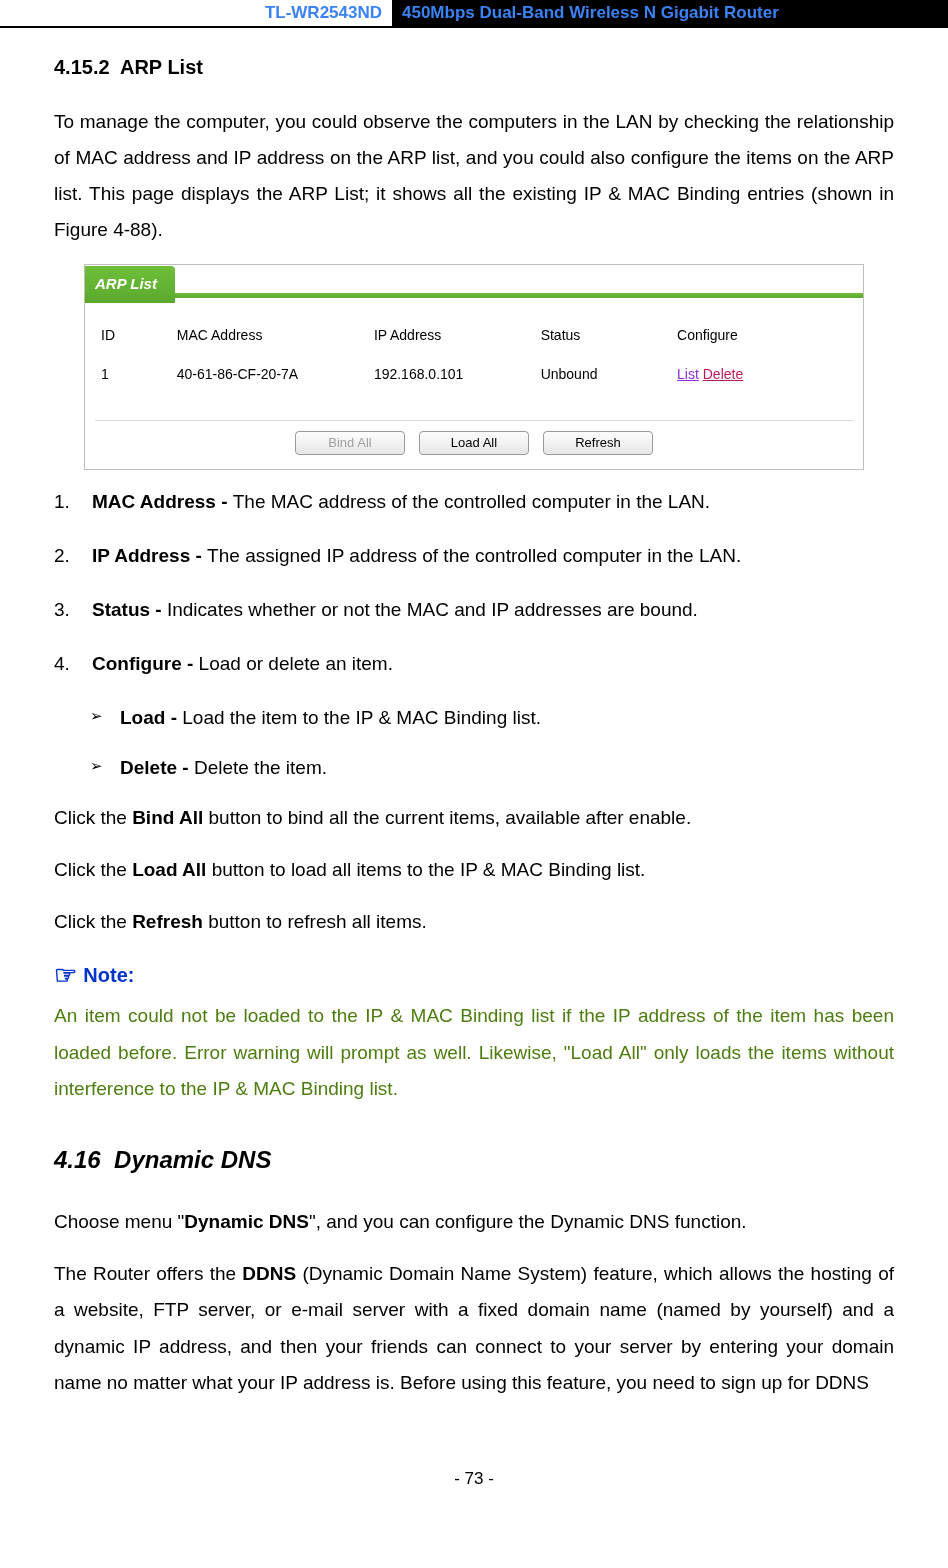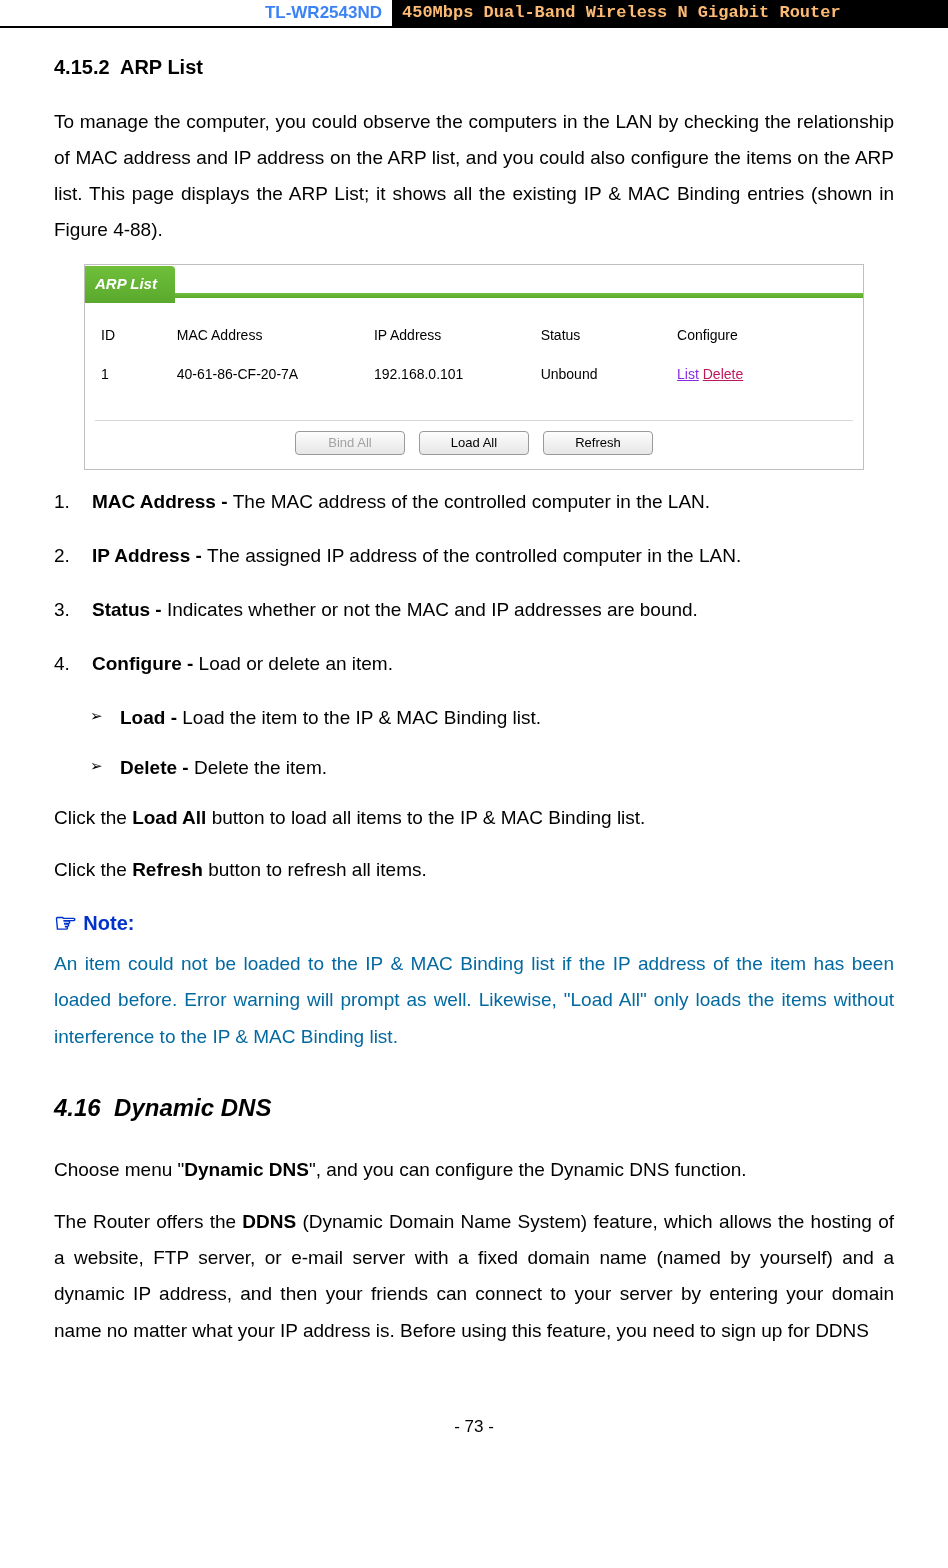--- a/index.html
+++ b/index.html
@@ -29,27 +29,26 @@
     font-size: 17px;
     display: flex;
     align-items: center;
     justify-content: flex-end;
     padding: 0 10px 0 0;
     width: 392px;
   }
   .header-right {
     flex: 1;
     background: #000;
-    color: #fdba74;
+    color: #3b82f6;
     font-weight: bold;
     font-size: 17px;
     display: flex;
     align-items: center;
     padding-left: 10px;
-    font-family: Liberation Mono, monospace;
   }
   
   .content { padding: 0 54px 30px 54px; }
   h3.section-sub {
     font-size: 20px;
     font-weight: bold;
     margin: 20px 0 18px 0;
   }
   h2.section-head {
     font-size: 24px;
@@ -170,21 +169,21 @@
     margin: 14px 0 4px 0;
     display: flex;
     align-items: center;
     gap: 6px;
   }
   .note-head .hand-icon {
     font-size: 26px;
     line-height: 1;
   }
   .note-text {
-    color: #0369a1;
+    color: #4d7c0f;
     text-align: justify;
     margin-bottom: 20px;
   }
   .page-number {
     text-align: center;
     font-size: 17px;
     padding: 16px 0 10px 0;
   }
 </style>
 </head>
@@ -268,20 +267,23 @@
       <span class="arrow">➢</span>
       <span class="bold">Load - </span><span>Load the item to the IP &amp; MAC Binding list.</span>
     </li>
     <li>
       <span class="arrow">➢</span>
       <span class="bold">Delete - </span><span>Delete the item.</span>
     </li>
   </ul>
 
   <p class="body-text">
+    <span>Click the </span><span class="bold">Bind All</span><span> button to bind all the current items, available after enable.</span>
+  </p>
+  <p class="body-text">
     <span>Click the </span><span class="bold">Load All</span><span> button to load all items to the IP &amp; MAC Binding list.</span>
   </p>
   <p class="body-text">
     <span>Click the </span><span class="bold">Refresh</span><span> button to refresh all items.</span>
   </p>
 
   <div class="note-head">
     <span class="hand-icon">☞</span>
     <span>Note:</span>
   </div>

